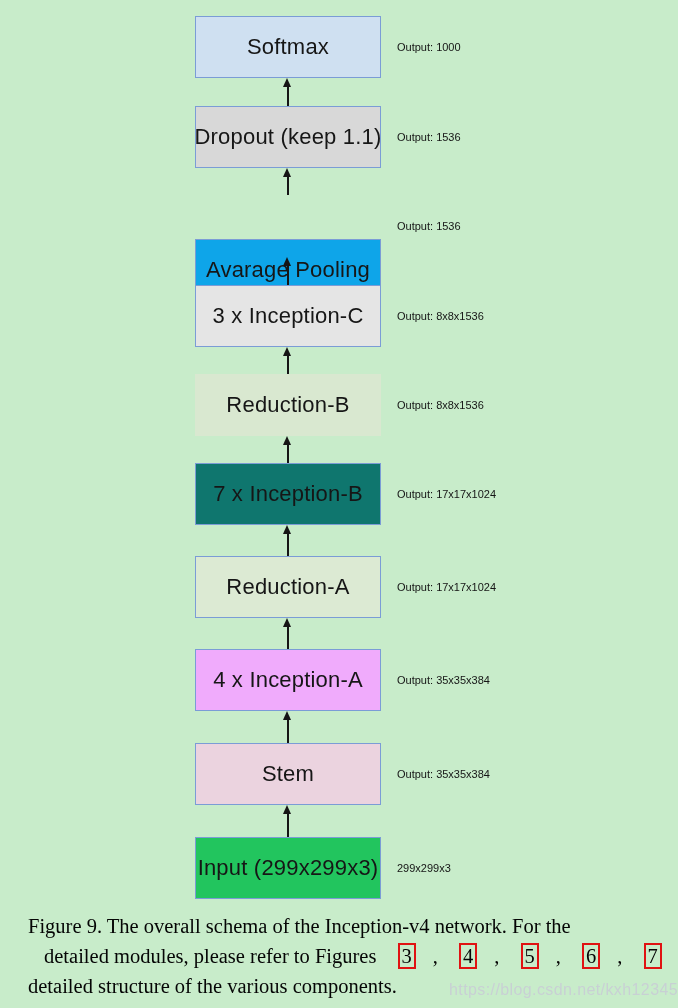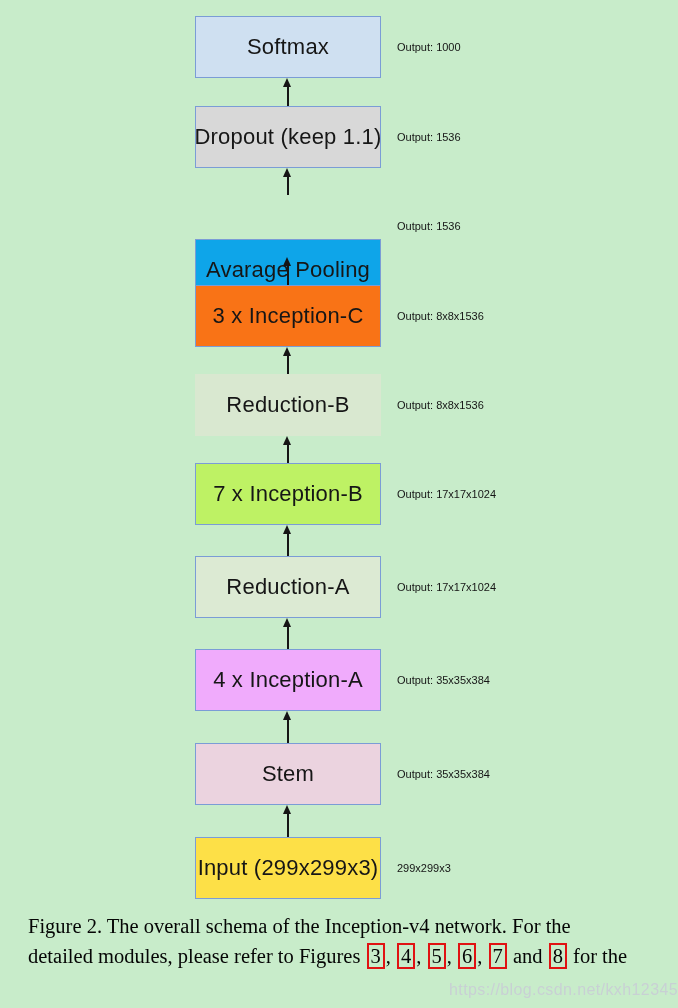--- a/index.html
+++ b/index.html
@@ -25,21 +25,21 @@
     border-bottom:9px solid #151515;
   }
   .arrow .al{
     position:absolute;top:7px;bottom:0;left:5.5px;width:2px;display:block;background:#151515;
   }
   #caption{
     position:absolute;left:28px;top:911px;width:636px;
     font-family:"Liberation Serif",serif;font-size:20.5px;color:#050505;line-height:30px;
   }
   #caption .cap-line{white-space:nowrap;}
-  #cap-line2 span{white-space:pre;}
+  #cap-line2 span{white-space:pre;margin-left:16px;}
   .figref{
     border:2px solid #e01212;padding:0 2px;margin:0 1px;cursor:pointer;
   }
   #watermark{
     position:absolute;left:449px;top:981px;
     font-family:"Liberation Sans",sans-serif;font-size:16px;letter-spacing:.4px;
     opacity:.95;white-space:nowrap;
   }
 </style>
 </head>
@@ -60,37 +60,37 @@
         <i class="al" style="background: rgb(21, 21, 21);"></i>
       </div>
       <div class="node" style="top: 195px; background: #0ea5e9; border-color: rgb(123, 156, 214); margin-top: 44px;">
         <span class="node-label">Avarage Pooling</span>
       </div>
       <div class="out-label" style="top: 219px;">Output: 1536</div>
       <div class="arrow" style="top: 168px; height: 27px;">
         <i class="ah" style="border-bottom-color: rgb(21, 21, 21);"></i>
         <i class="al" style="background: rgb(21, 21, 21);"></i>
       </div>
-      <div class="node" style="top: 285px; background: #f97316; border-color: rgb(123, 156, 214);">
+      <div class="node" style="top: 285px; background: #e5e5e5; border-color: rgb(123, 156, 214);">
         <span class="node-label">3 x Inception-C</span>
       </div>
       <div class="out-label" style="top: 309px;">Output: 8x8x1536</div>
       <div class="arrow" style="top: 257px; height: 28px;">
         <i class="ah" style="border-bottom-color: rgb(21, 21, 21);"></i>
         <i class="al" style="background: rgb(21, 21, 21);"></i>
       </div>
       <div class="node" style="top: 374px; background: rgb(217, 232, 208); border-color: transparent;">
         <span class="node-label">Reduction-B</span>
       </div>
       <div class="out-label" style="top: 398px;">Output: 8x8x1536</div>
       <div class="arrow" style="top: 347px; height: 27px;">
         <i class="ah" style="border-bottom-color: rgb(21, 21, 21);"></i>
         <i class="al" style="background: rgb(21, 21, 21);"></i>
       </div>
-      <div class="node" style="top: 463px; background: #bef264; border-color: rgb(123, 156, 214);">
+      <div class="node" style="top: 463px; background: #0f766e; border-color: rgb(123, 156, 214);">
         <span class="node-label">7 x Inception-B</span>
       </div>
       <div class="out-label" style="top: 487px;">Output: 17x17x1024</div>
       <div class="arrow" style="top: 436px; height: 27px;">
         <i class="ah" style="border-bottom-color: rgb(21, 21, 21);"></i>
         <i class="al" style="background: rgb(21, 21, 21);"></i>
       </div>
       <div class="node" style="top: 556px; background: rgb(220, 234, 211); border-color: rgb(123, 156, 214);">
         <span class="node-label">Reduction-A</span>
       </div>
@@ -108,29 +108,30 @@
         <i class="al" style="background: rgb(21, 21, 21);"></i>
       </div>
       <div class="node" style="top: 743px; background: rgb(235, 211, 223); border-color: rgb(123, 156, 214);">
         <span class="node-label">Stem</span>
       </div>
       <div class="out-label" style="top: 767px;">Output: 35x35x384</div>
       <div class="arrow" style="top: 711px; height: 32px;">
         <i class="ah" style="border-bottom-color: rgb(21, 21, 21);"></i>
         <i class="al" style="background: rgb(21, 21, 21);"></i>
       </div>
-      <div class="node" style="top: 837px; background: #fde047; border-color: rgb(123, 156, 214);">
+      <div class="node" style="top: 837px; background: #22c55e; border-color: rgb(123, 156, 214);">
         <span class="node-label">Input (299x299x3)</span>
       </div>
       <div class="out-label" style="top: 861px; text-align: right;">299x299x3</div>
       <div class="arrow" style="top: 805px; height: 32px;">
         <i class="ah" style="border-bottom-color: rgb(21, 21, 21);"></i>
         <i class="al" style="background: rgb(21, 21, 21);"></i>
       </div>
     </div>
 
   <div id="caption">
-    <div class="cap-line">Figure 2. The overall schema of the Inception-v4 network. For the</div>
+    <div class="cap-line">Figure 9. The overall schema of the Inception-v4 network. For the</div>
     <div class="cap-line" id="cap-line2"><span>detailed modules, please refer to Figures </span><span class="figref" style="border-color: rgb(224, 18, 18);">3</span><span>, </span><span class="figref" style="border-color: rgb(224, 18, 18);">4</span><span>, </span><span class="figref" style="border-color: rgb(224, 18, 18);">5</span><span>, </span><span class="figref" style="border-color: rgb(224, 18, 18);">6</span><span>, </span><span class="figref" style="border-color: rgb(224, 18, 18);">7</span><span> and </span><span class="figref" style="border-color: rgb(224, 18, 18);">8</span><span> for the</span></div>
+    <div class="cap-line">detailed structure of the various components.</div>
   </div>
 
   <div id="watermark" style="color: rgb(201, 207, 213);">https://blog.csdn.net/kxh123456</div>
 </div>
 
 </body></html>

